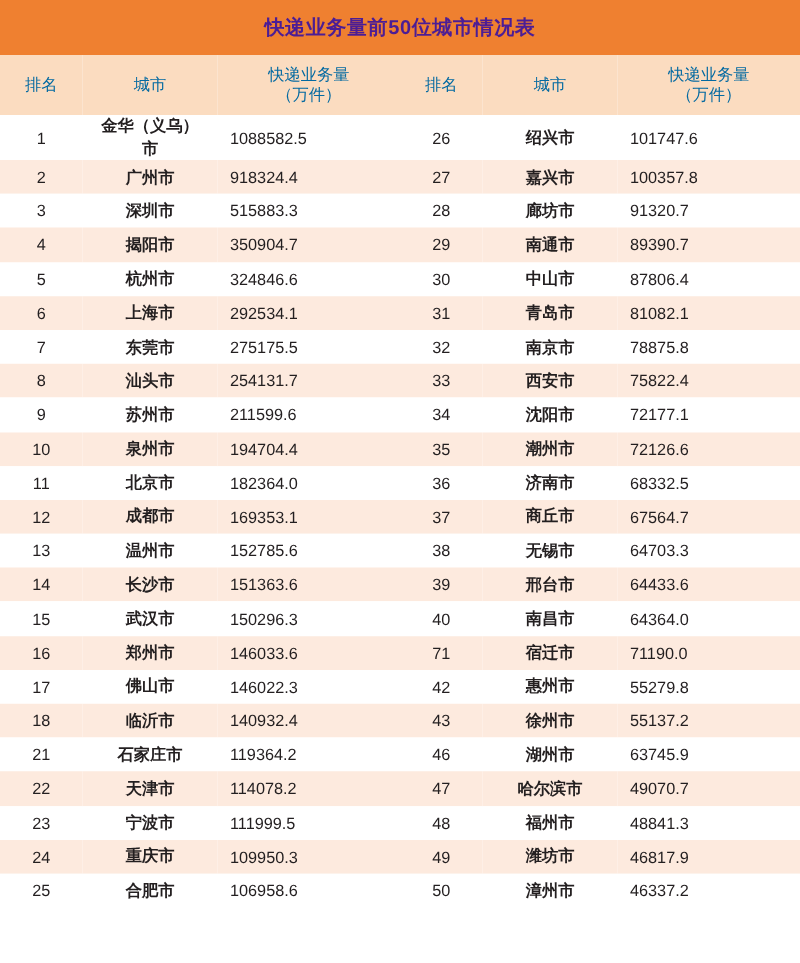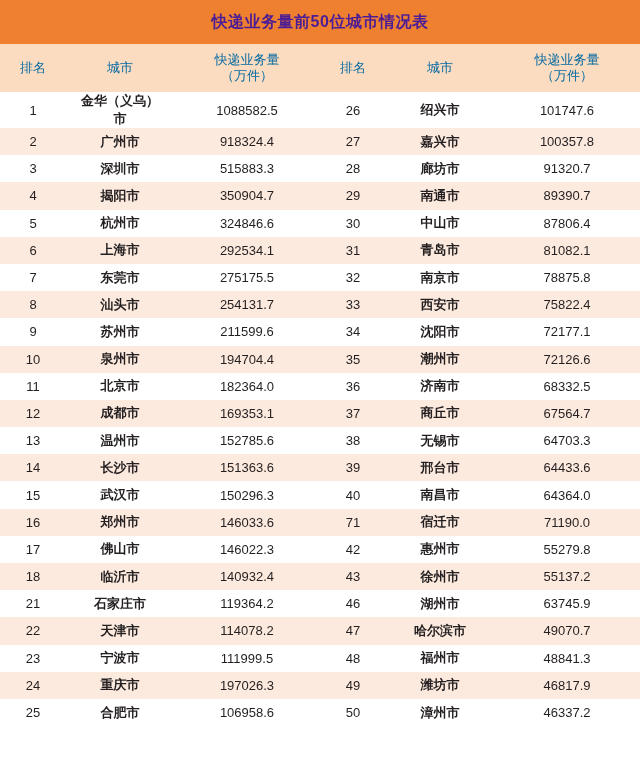--- a/index.html
+++ b/index.html
@@ -63,21 +63,21 @@
     color: #231f20;
     border: none;
     vertical-align: middle;
     padding: 0 10px;
     box-sizing: border-box;
   }
   table.data tbody tr.odd td { background: #ffffff; }
   table.data tbody tr.even td { background: #fdeade; }
   td.rank { text-align: center; }
   td.city { text-align: center; font-weight: bold; }
-  td.val  { text-align: center; padding-right: 16px; }
+  td.val  { text-align: left; padding-right: 16px; }
   
   .sheet::after {
     content: "";
     position: absolute;
     left: 0; top: 0; right: 0; bottom: 0;
     pointer-events: none;
   }
 </style>
 </head>
 <body>
@@ -286,21 +286,21 @@
           <td class="rank">23</td>
           <td class="city">宁波市</td>
           <td class="val">111999.5</td>
           <td class="rank">48</td>
           <td class="city">福州市</td>
           <td class="val">48841.3</td>
         </tr>
         <tr class="even">
           <td class="rank">24</td>
           <td class="city">重庆市</td>
-          <td class="val">197026.3</td>
+          <td class="val">109950.3</td>
           <td class="rank">49</td>
           <td class="city">潍坊市</td>
           <td class="val">46817.9</td>
         </tr>
         <tr class="odd">
           <td class="rank">25</td>
           <td class="city">合肥市</td>
           <td class="val">106958.6</td>
           <td class="rank">50</td>
           <td class="city">漳州市</td>

